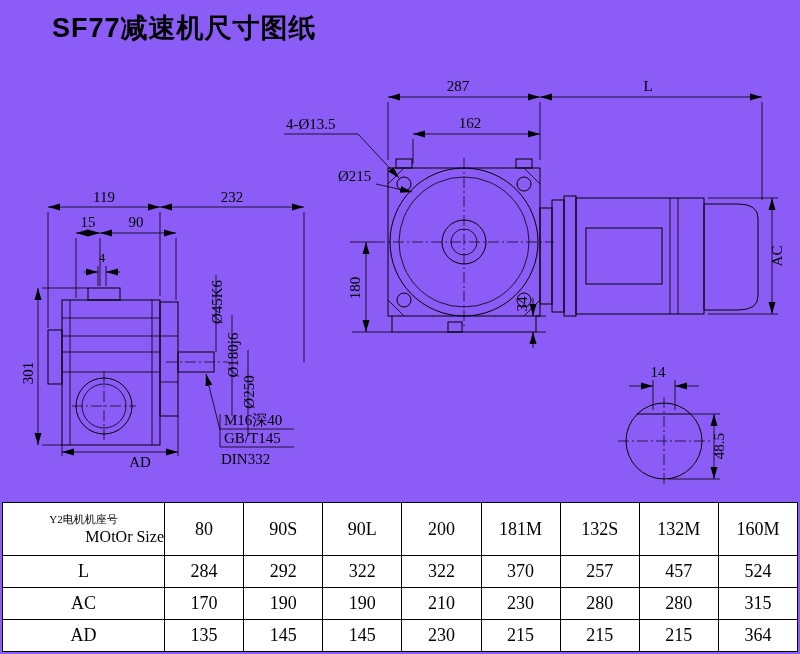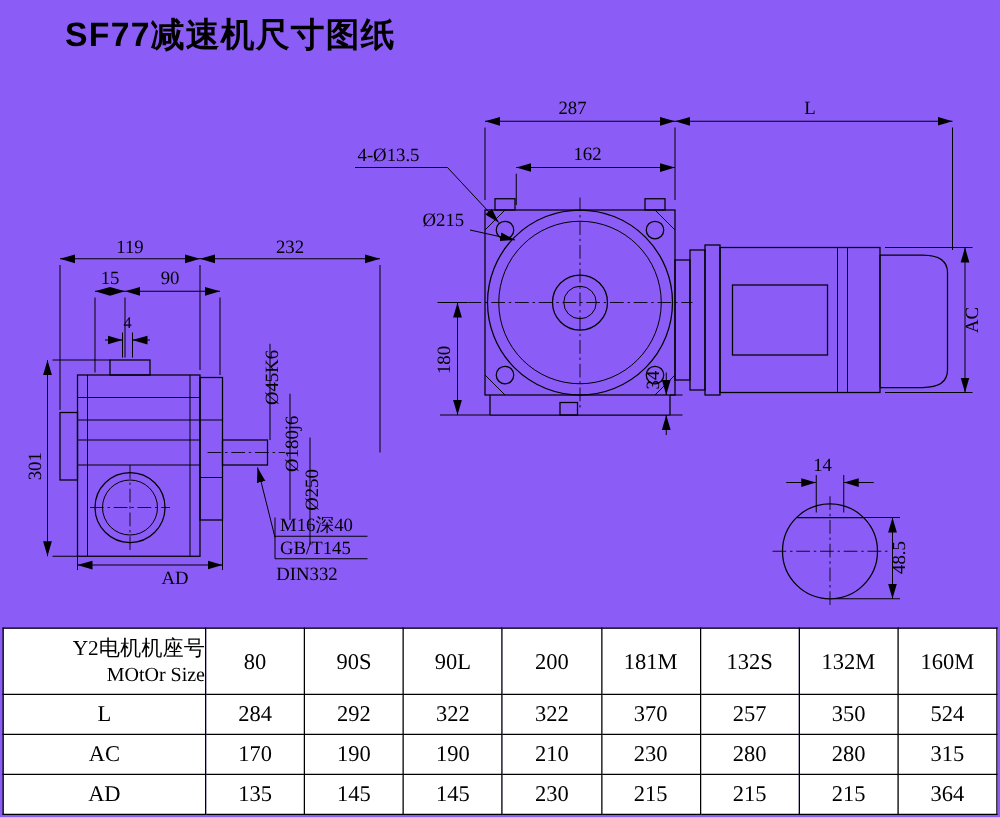--- a/index.html
+++ b/index.html
@@ -15,21 +15,21 @@
   .drawing .thin{stroke:#000;stroke-width:0.8;fill:none;}
   .drawing .cl{stroke:#000;stroke-width:0.7;stroke-dasharray:11 3 2 3;fill:none;}
   .drawing text{fill:#000;font-family:"Liberation Serif","DejaVu Serif",serif;font-size:15px;}
   .drawing text.sm{font-size:13px;}
   .spec{position:absolute;left:2px;top:502px;width:796px;border-collapse:collapse;
         table-layout:fixed;font-family:"Liberation Serif","DejaVu Serif",serif;}
   .spec th,.spec td{border:1px solid #000;text-align:center;vertical-align:middle;
         font-weight:normal;font-size:18px;padding:0;background:#fff;}
   .spec tr.hd th{height:52px;}
   .spec tr.dr th,.spec tr.dr td{height:31px;}
-  .spec .h1{font-size:17px;line-height:1.35;text-align:right;}
+  .spec .h1{font-size:11px;line-height:1.35;}
   .spec .h2{font-size:16px;line-height:1.2;text-align:right;}
 </style>
 </head>
 <body>
 
 <div class="stage">
 
   <h1 class="title">SF77减速机尺寸图纸</h1>
 
   <svg class="drawing" width="800" height="654" viewBox="0 0 800 654">
@@ -236,21 +236,21 @@
       <th>160M</th>
     </tr>
     <tr class="dr">
       <th>L</th>
       <td>284</td>
       <td>292</td>
       <td>322</td>
       <td>322</td>
       <td>370</td>
       <td>257</td>
-      <td>350</td>
+      <td>457</td>
       <td>524</td>
     </tr>
     <tr class="dr">
       <th>AC</th>
       <td>170</td>
       <td>190</td>
       <td>190</td>
       <td>210</td>
       <td>230</td>
       <td>280</td>

